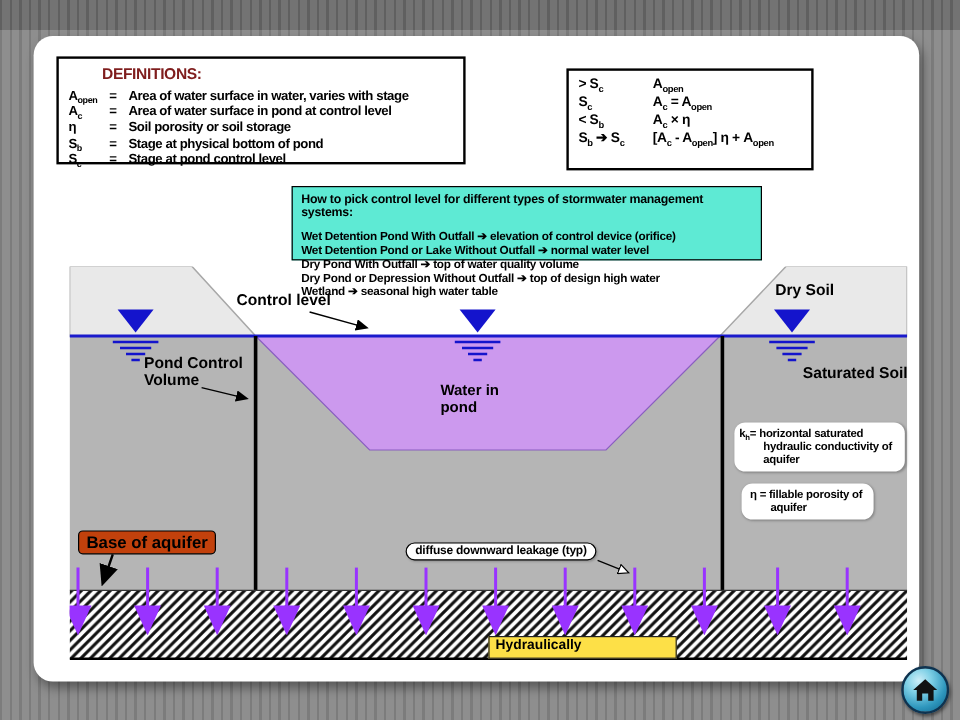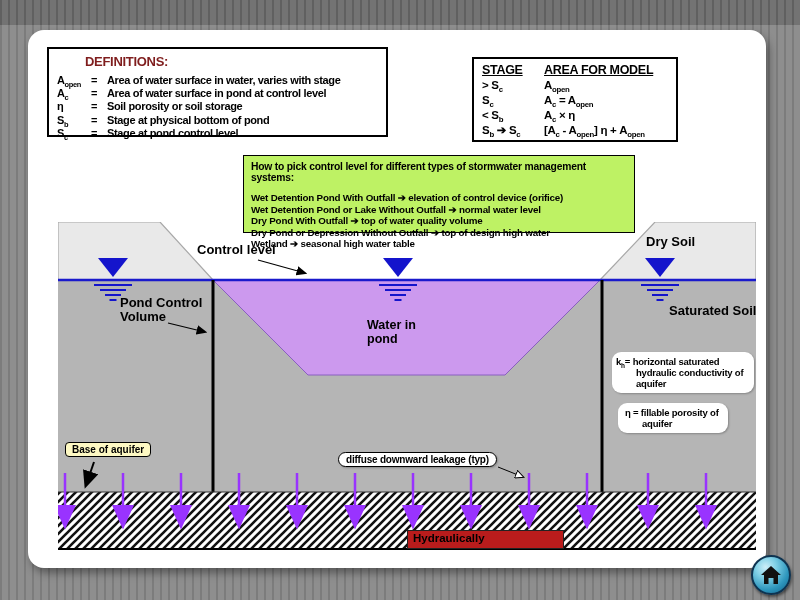--- a/index.html
+++ b/index.html
@@ -23,45 +23,45 @@
   .defrow .eq{width:16px;flex:none;}
 
   
   #stagebox{position:absolute;left:444px;top:27px;width:206px;height:85px;
         border:2px solid #000;background:#fff;padding:4px 8px;box-sizing:border-box;}
   .strow{display:flex;font-size:11.5px;font-weight:bold;line-height:15px;letter-spacing:-0.3px;}
   .strow .c1{width:62px;flex:none;}
   #stagebox .hdr span{text-decoration:underline;font-size:12.5px;}
 
   
-  #howto{position:absolute;left:215px;top:125px;width:392px;height:78px;
-        border:1.5px solid #000;background:#bef264;padding:5px 7px;box-sizing:border-box;}
+  #howto{position:absolute;left:215px;top:125px;width:392px;height:62px;
+        border:1.5px solid #000;background:#5eead4;padding:5px 7px;box-sizing:border-box;}
   #howto .title{font-size:10.3px;font-weight:bold;letter-spacing:-0.2px;margin-bottom:9px;}
   #howto .line{font-size:9.8px;font-weight:bold;letter-spacing:-0.2px;line-height:11.6px;}
 
   
   #diagram{position:absolute;left:30px;top:192px;width:698px;height:328px;}
 
   .lbl{position:absolute;font-weight:bold;color:#000;}
   #lbl-control{left:169px;top:212px;font-size:13px;}
   #lbl-pondctl{left:92px;top:266px;font-size:13px;line-height:14px;}
   #lbl-water{left:339px;top:288px;font-size:12.5px;line-height:14px;}
   #lbl-dry{left:618px;top:204px;font-size:13px;}
   #lbl-sat{left:641px;top:273px;font-size:13px;}
 
   .callout{position:absolute;background:#fff;border-radius:9px;
         font-size:9.5px;font-weight:bold;letter-spacing:-0.2px;
         box-shadow:1px 1px 2px rgba(0,0,0,.25);}
   #co-kh{left:584px;top:322px;width:142px;padding:4px 4px 4px 24px;text-indent:-20px;line-height:11px;box-sizing:border-box;}
   #co-eta{left:590px;top:373px;width:110px;padding:4px 4px 4px 24px;text-indent:-17px;line-height:11px;box-sizing:border-box;}
   #co-base{left:37px;top:412px;border:1.5px solid #000;border-radius:4px;
-        padding:1px 6px;font-size:10px;font-weight:bold;background:#fef9c3;position:absolute;}
+        padding:1px 6px;font-size:14px;font-weight:bold;background:#c2410c;position:absolute;}
   #co-diffuse{left:310px;top:422px;border:1.5px solid #000;padding:1px 7px;font-size:10px;}
   #co-hydra{left:379px;top:500px;width:157px;height:19px;border:1.5px solid #222;
-        background:#b91c1c;font-size:11.5px;font-weight:bold;padding:1px 0 0 5px;
+        background:#fde047;font-size:11.5px;font-weight:bold;padding:1px 0 0 5px;
         box-sizing:border-box;position:absolute;border-radius:0;box-shadow:none;}
 
   
   #homebtn{position:absolute;left:751px;top:555px;width:40px;height:40px;border-radius:50%;
         background:radial-gradient(circle at 35% 28%,#cdeef8 0%,#7fd0e6 30%,#2e96bd 65%,#0d5f88 100%);
         border:2.5px solid #0e3350;box-sizing:border-box;cursor:pointer;
         box-shadow:1px 2px 3px rgba(0,0,0,.5);display:flex;align-items:center;justify-content:center;}
 </style>
 </head>
 <body>
@@ -93,24 +93,20 @@
       <span class="def">Stage at physical bottom of pond</span>
     </div>
     <div class="defrow">
       <span class="term">S<sub>c</sub></span>
       <span class="eq">=</span>
       <span class="def">Stage at pond control level</span>
     </div>
   </div>
 
   <div id="stagebox">
-    <div class="strow hdr">
-      <span class="c1">STAGE</span>
-      <span class="c2">AREA FOR MODEL</span>
-    </div>
     <div class="strow">
       <span class="c1">&gt; S<sub>c</sub></span>
       <span class="c2">A<sub>open</sub></span>
     </div>
     <div class="strow">
       <span class="c1">S<sub>c</sub></span>
       <span class="c2">A<sub>c</sub> = A<sub>open</sub></span>
     </div>
     <div class="strow">
       <span class="c1">&lt; S<sub>b</sub></span>

